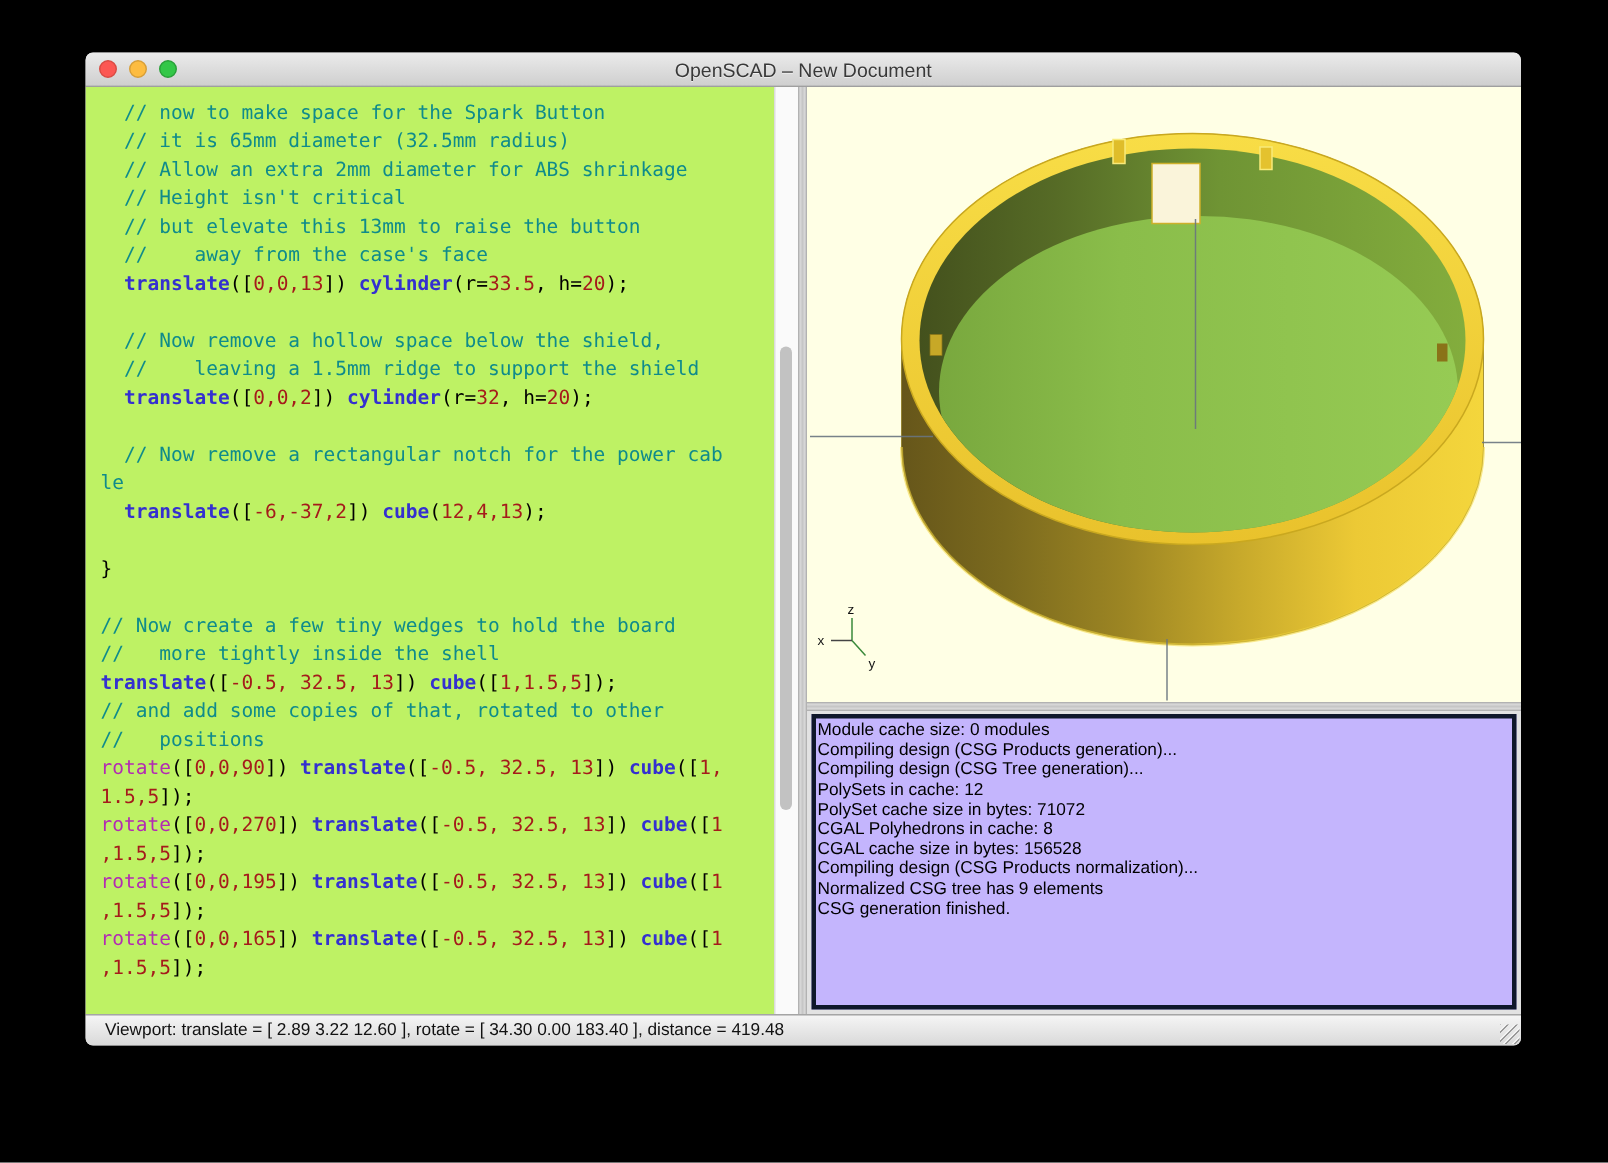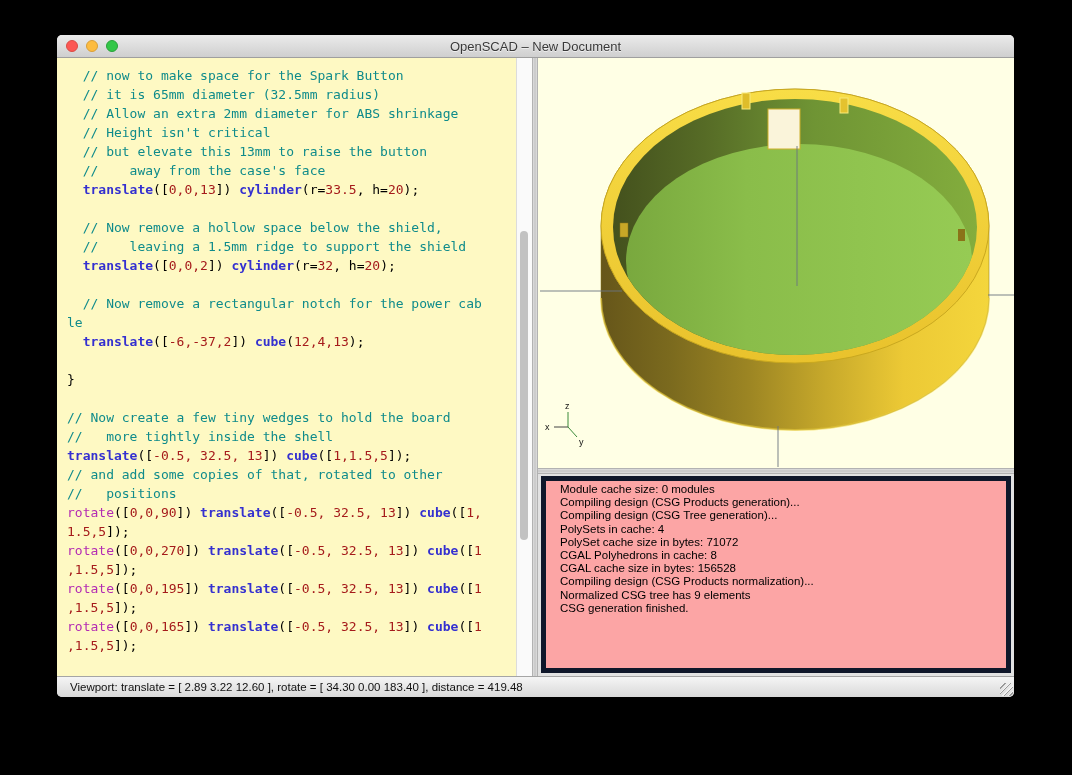--- a/index.html
+++ b/index.html
@@ -20,43 +20,43 @@
     display:flex;align-items:center;justify-content:center;
     font-size:13px;color:#393939;text-shadow:0 1px 0 rgba(255,255,255,.6);
   }
   .traffic{position:absolute;left:9px;top:5px;display:flex;gap:8px;}
   .light{width:12px;height:12px;border-radius:50%;box-sizing:border-box;border:1px solid;}
   .light.red{background:#fc5753;border-color:#d94c44;}
   .light.yellow{background:#fdbc40;border-color:#d89f38;}
   .light.green{background:#33c748;border-color:#2aa13a;}
   
   .main{flex:1 1 auto;display:flex;min-height:0;}
-  .editor-pane{width:475px;flex:0 0 475px;background:#fef9c3;display:flex;min-width:0;}
+  .editor-pane{width:475px;flex:0 0 475px;background:#bef264;display:flex;min-width:0;}
   .code{
     flex:1 1 auto;padding:8px 0 0 10px;overflow:hidden;
     font-family:"DejaVu Sans Mono",monospace;font-size:13px;line-height:19px;
     white-space:pre;color:#000;
   }
   .code-line{height:19px;}
   .tok-c{color:#0f8b8b;}
   .tok-p{color:#000;}
   .tok-f{color:#3430d0;font-weight:bold;}
   .tok-r{color:#b32bb3;}
   .tok-n{color:#a51b1b;}
   .vscrollbar{flex:0 0 15px;width:15px;background:#fafafa;border-left:1px solid #dcdcdc;position:relative;}
   .vthumb{position:absolute;left:3px;width:8px;top:28%;height:50%;background:#c2c2c2;border-radius:5px;}
   .vsplit{flex:0 0 6px;width:6px;background:linear-gradient(90deg,#dedede,#c6c6c6,#dedede);border-left:1px solid #b2b2b2;border-right:1px solid #b2b2b2;box-sizing:border-box;}
   
   .right-pane{flex:1 1 auto;display:flex;flex-direction:column;min-width:0;background:#e2e2e2;}
   .view3d{height:410px;flex:0 0 410px;background:#ffffe5;position:relative;overflow:hidden;}
   .view3d svg{display:block;}
   .hsplit{height:6px;flex:0 0 6px;background:linear-gradient(#dedede,#c6c6c6,#dedede);border-top:1px solid #b2b2b2;border-bottom:1px solid #b2b2b2;box-sizing:border-box;}
   .console{
-    flex:1 1 auto;margin:2px 3px 3px 3px;background:#fca5a5;border:5px solid #0f172a;
-    padding:2px 14px;overflow:hidden;
+    flex:1 1 auto;margin:2px 3px 3px 3px;background:#c4b5fd;border:3px solid #0f172a;
+    padding:2px 1px;overflow:hidden;
     font-size:11.5px;line-height:13.2px;color:#000;
   }
   .console-line{white-space:pre;}
   
   .statusbar{
     height:21px;flex:0 0 21px;background:linear-gradient(#f5f5f5,#d9d9d9);
     border-top:1px solid #a5a5a5;display:flex;align-items:center;
     font-size:11.5px;color:#111;padding-left:13px;position:relative;box-sizing:border-box;
   }
   .resize-grip{
@@ -160,21 +160,21 @@
           </g>
         </svg>
       </div>
 
       <div class="hsplit"></div>
 
       <div class="console">
           <div class="console-line">Module cache size: 0 modules</div>
           <div class="console-line">Compiling design (CSG Products generation)...</div>
           <div class="console-line">Compiling design (CSG Tree generation)...</div>
-          <div class="console-line">PolySets in cache: 4</div>
+          <div class="console-line">PolySets in cache: 12</div>
           <div class="console-line">PolySet cache size in bytes: 71072</div>
           <div class="console-line">CGAL Polyhedrons in cache: 8</div>
           <div class="console-line">CGAL cache size in bytes: 156528</div>
           <div class="console-line">Compiling design (CSG Products normalization)...</div>
           <div class="console-line">Normalized CSG tree has 9 elements</div>
           <div class="console-line">CSG generation finished.</div>
         </div>
 
     </div>
   </div>

